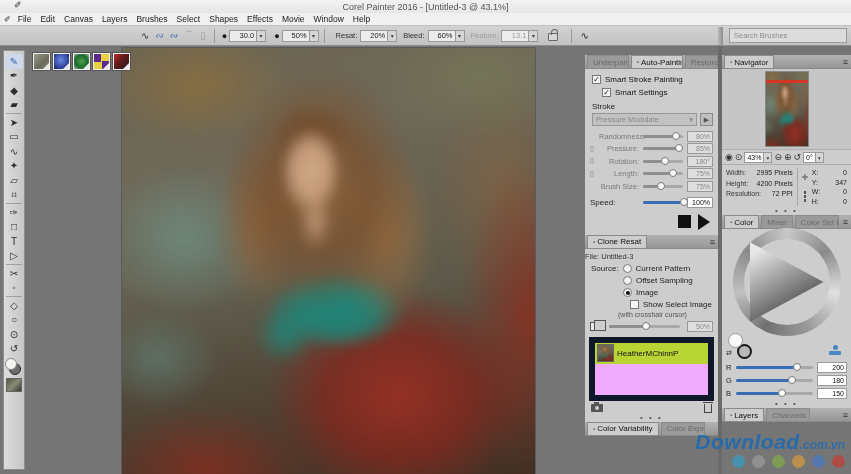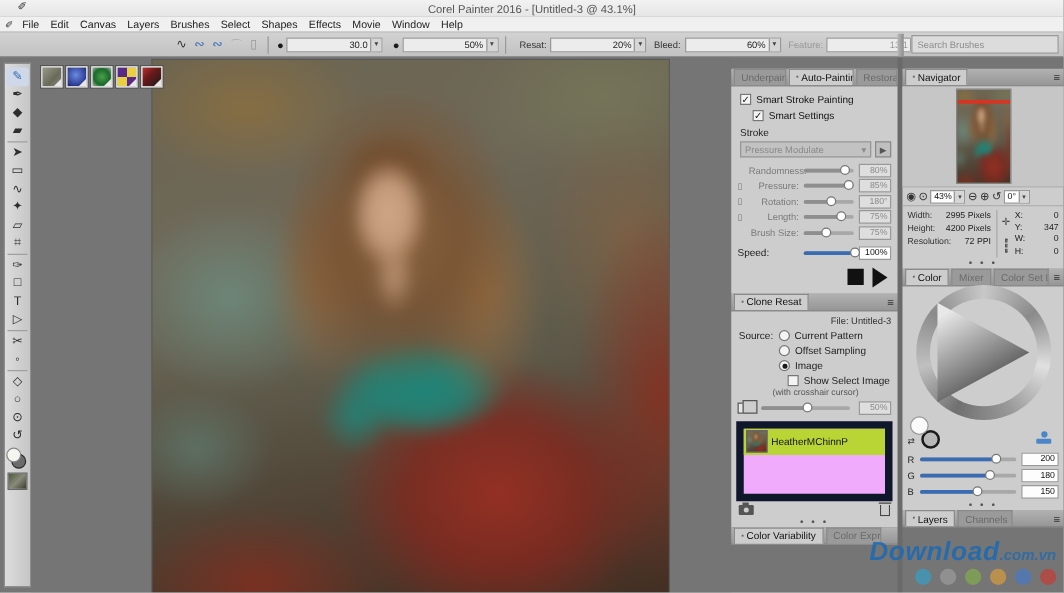--- a/index.html
+++ b/index.html
@@ -21,21 +21,21 @@
   .brush-texts { margin-left:3px; line-height:1.1; }
   .brush-cat { font-size:7px; color:#555; }
   .brush-name { font-size:8.5px; color:#111; }
   .pb-icon { font-size:10px; padding:0 3px; color:#333; }
   .pb-icon.blue { color:#3a6cb4; }
   .pb-icon.dim { color:#9a9a9a; }
   .pb-group { display:flex; align-items:center; }
   .pb-sep { width:1px; height:14px; background:#9a9a9a; margin:0 5px; }
   .dot { font-size:9px; color:#1a1a1a; margin:0 2px; }
   .spin { display:flex; align-items:center; height:12px; background:#ececec; border:1px solid #999; }
-  .spin .val { width:26px; text-align:right; font-size:7.5px; padding-right:2px; color:#222;margin-left:40px; }
+  .spin .val { width:26px; text-align:right; font-size:7.5px; padding-right:2px; color:#222; }
   .spin .arr { width:9px; height:100%; background:#d6d6d6; border-left:1px solid #999; font-size:6px; display:flex; align-items:center; justify-content:center; color:#444; }
   .pb-label { font-size:7.5px; color:#333; margin:0 3px 0 6px; }
   .pb-label.dim, .spin.dim .val { color:#9a9a9a; }
   .lock { width:10px; height:8px; border:1px solid #666; border-radius:1px; position:relative; margin:3px 8px 0 10px; background:#d8d8d8; }
   .lock::before { content:""; position:absolute; left:1.5px; top:-5px; width:5px; height:5px; border:1.5px solid #666; border-bottom:none; border-radius:4px 4px 0 0; }
   .search-wrap { position:absolute; right:4px; top:2px; width:118px; height:15px; }
   .search-wrap input { width:100%; height:100%; border:1px solid #9a9a9a; background:#dcdcdc; font-size:7.5px; padding:0 4px; color:#444; font-family:inherit; }
   .search-wrap input::placeholder { color:#8d8d8d; }
   .splitbar { position:absolute; width:5px; height:18px; top:1px; background:linear-gradient(90deg,#b8b8b8,#8d8d8d); }
 
@@ -118,21 +118,21 @@
   .ap-dd { display:flex; align-items:center; margin:0 5px 4px 7px; }
   .ap-dd .ddbox { flex:1; height:13px; background:#c2c2c2; border:1px solid #979797; display:flex; align-items:center; justify-content:space-between; padding:0 3px; font-size:7.5px; color:#8a8a8a; }
   .ap-dd .ddbtn { width:13px; height:13px; margin-left:3px; background:#bfbfbf; border:1px solid #8a8a8a; display:flex; align-items:center; justify-content:center; font-size:7px; color:#555; }
   .speed-row { display:flex; align-items:center; padding:4px 5px 2px 5px; }
   .speed-row .slabel2 { width:53px; text-align:left; font-size:8px; color:#222; padding-right:4px; }
   .playstop { display:flex; justify-content:flex-end; align-items:center; gap:7px; padding:4px 8px 5px 0; }
   .stop-btn { width:13px; height:13px; background:#111; }
   .play-btn { width:0; height:0; border-style:solid; border-width:8px 0 8px 12px; border-color:transparent transparent transparent #111; }
 
   
-  .cs-file { text-align:right; font-size:7.5px; color:#333; padding:3px 5px 2px 0; }
+  .cs-file { font-size:7.5px; color:#333; padding:3px 5px 2px 0; }
   .cs-row { display:flex; align-items:center; gap:4px; font-size:8px; color:#222; padding:1.5px 0; }
   .cs-note { font-size:7px; color:#555; padding-left:33px; }
   .cs-sliderrow { display:flex; align-items:center; padding:3px 5px; gap:3px; }
   .layersq { width:10px; height:9px; border:1px solid #555; background:#e8e8e8; position:relative; }
   .layersq.back::after { content:""; position:absolute; left:3px; top:-3px; width:10px; height:9px; border:1px solid #555; background:#cdcdcd; }
   .cs-list { margin:2px 4px 0 4px; border:6px solid #0f172a; background:#f0abfc; height:64px; }
   .cs-item { display:flex; align-items:center; height:21px; padding:1px 2px; gap:3px; }
   .cs-item.sel { background:#b8d435; }
   .cs-thumb { width:17px; height:18px; overflow:hidden; position:relative; border:1px solid #666; flex:none; background:#5f5a48; }
   .cs-thumb .portrait-paint { filter:blur(1px); inset:-2px; }

